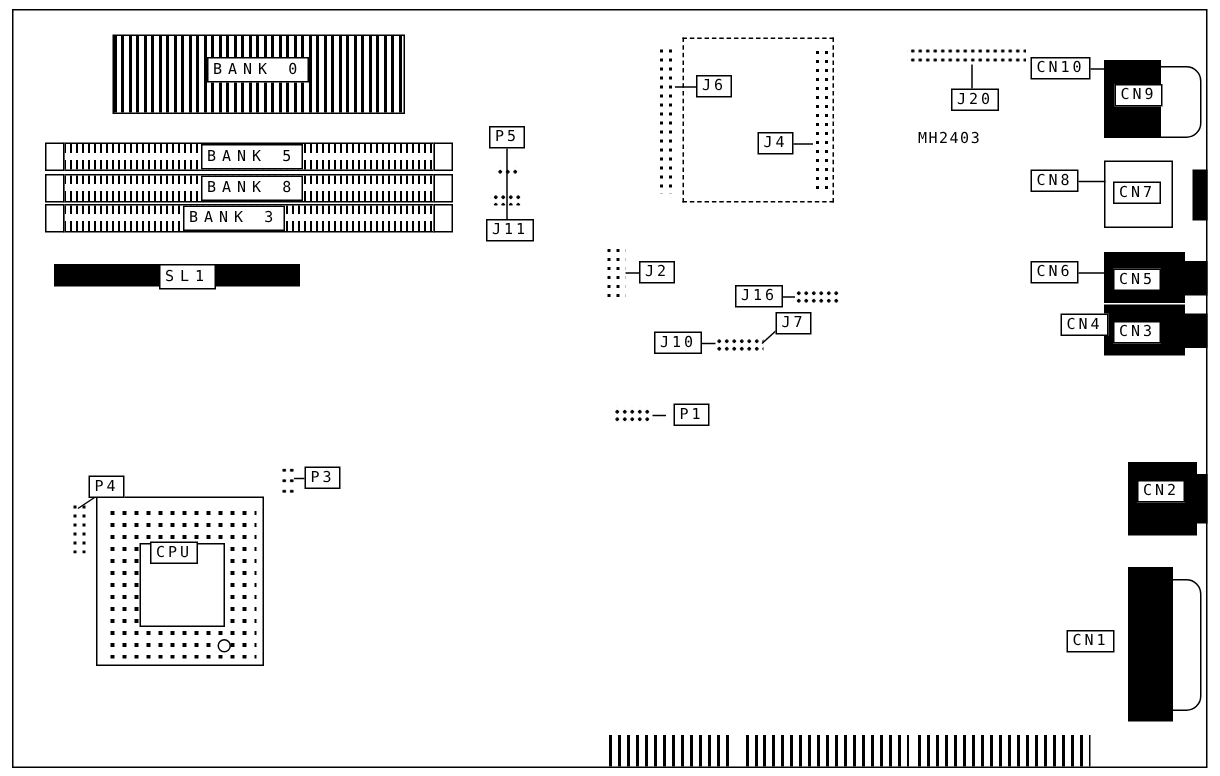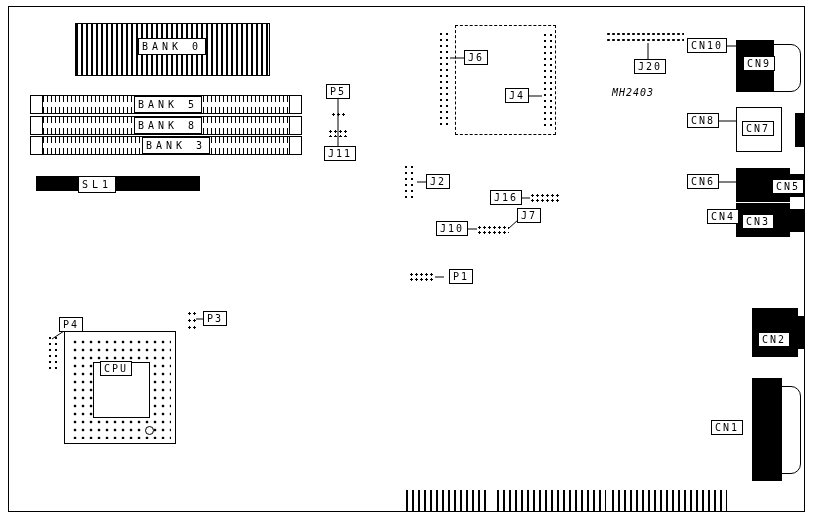--- a/index.html
+++ b/index.html
@@ -3,21 +3,21 @@
 <meta charset="utf-8">
 <style>
   * { margin:0; padding:0; box-sizing:border-box; }
   html,body { background:#fff; }
   body { font-family:"DejaVu Sans Mono", monospace; color:#000; }
   .stage { position:relative; width:813px; height:517px; background:#fff; overflow:hidden; }
   .board { position:absolute; left:8px; top:6px; width:797px; height:506px; border:1px solid #000; z-index:0; }
   .lbl { position:absolute; background:#fff; border:1px solid #000; font-size:10px; line-height:13px;
          letter-spacing:2px; padding:0 3px; white-space:nowrap; z-index:6; }
   .lbl-wide { letter-spacing:4px; line-height:15px; }
-  .plain { position:absolute; font-size:10px; letter-spacing:1px; z-index:5; background:#fff;font-style:italic; }
+  .plain { position:absolute; font-size:10px; letter-spacing:1px; z-index:5; background:#fff; }
   .blk { position:absolute; background:#000; z-index:2; }
   .outline { position:absolute; border:1px solid #000; background:#fff; z-index:2; }
   .dots { position:absolute; background-image:radial-gradient(circle,#000 1.1px,transparent 1.2px);
           background-size:5px 5px; background-position:1px 1px; z-index:2; }
   .hatch { position:absolute; border:1px solid #000;
            background:repeating-linear-gradient(90deg,#000 0 2px,#fff 2px 5px); z-index:2; }
   .simm { position:absolute; border:1px solid #000; z-index:2;
           background-image:
             linear-gradient(to bottom, rgba(255,255,255,0) 0 35%, #fff 35% 62%, rgba(255,255,255,0) 62% 100%),
             repeating-linear-gradient(90deg,#000 0 1px,#fff 1px 4px); }
@@ -49,24 +49,24 @@
   <div class="lbl lbl-wide" style="left:134px;top:96px">BANK 5</div>
 
   <div class="cap" style="left:30px;top:116px;width:13px;height:19px"></div>
   <div class="simm" style="left:42px;top:116px;width:248px;height:19px"></div>
   <div class="cap" style="left:289px;top:116px;width:13px;height:19px"></div>
   <div class="lbl lbl-wide" style="left:134px;top:117px">BANK 8</div>
 
   <div class="cap" style="left:30px;top:136px;width:13px;height:19px"></div>
   <div class="simm" style="left:42px;top:136px;width:248px;height:19px"></div>
   <div class="cap" style="left:289px;top:136px;width:13px;height:19px"></div>
-  <div class="lbl lbl-wide" style="left:142px;top:137px">BANK 3</div>
+  <div class="lbl lbl-wide" style="left:122px;top:137px">BANK 3</div>
 
   <div class="blk" style="left:36px;top:176px;width:164px;height:15px"></div>
-  <div class="lbl lbl-wide" style="left:78px;top:176px">SL1</div>
+  <div class="lbl lbl-wide" style="left:106px;top:176px">SL1</div>
 
   <div class="lbl" style="left:326px;top:84px">P5</div>
   <div class="dots" style="left:330px;top:111px;width:15px;height:7px"></div>
   <div class="dots" style="left:327px;top:128px;width:21px;height:9px"></div>
   <div class="lbl" style="left:324px;top:146px">J11</div>
 
   <div class="dashedbox" style="left:455px;top:25px;width:101px;height:110px"></div>
   <div class="dots" style="left:437px;top:30px;width:13px;height:99px;background-size:6px 6px"></div>
   <div class="dots" style="left:541px;top:31px;width:13px;height:99px;background-size:6px 6px"></div>
   <div class="lbl" style="left:464px;top:50px">J6</div>
@@ -82,30 +82,30 @@
   <div class="lbl" style="left:743px;top:56px">CN9</div>
 
   <div class="lbl" style="left:687px;top:113px">CN8</div>
   <div class="blk" style="left:795px;top:113px;width:10px;height:34px"></div>
   <div class="outline" style="left:736px;top:107px;width:46px;height:45px"></div>
   <div class="lbl" style="left:742px;top:121px">CN7</div>
 
   <div class="lbl" style="left:687px;top:174px">CN6</div>
   <div class="blk" style="left:736px;top:168px;width:54px;height:34px"></div>
   <div class="blk" style="left:788px;top:174px;width:17px;height:23px"></div>
-  <div class="lbl" style="left:772px;top:179px">CN5</div>
+  <div class="lbl" style="left:742px;top:179px">CN5</div>
 
   <div class="lbl" style="left:707px;top:209px">CN4</div>
   <div class="blk" style="left:736px;top:203px;width:54px;height:34px"></div>
   <div class="blk" style="left:788px;top:209px;width:17px;height:23px"></div>
   <div class="lbl" style="left:742px;top:214px">CN3</div>
 
   <div class="blk" style="left:752px;top:308px;width:46px;height:49px"></div>
   <div class="blk" style="left:795px;top:316px;width:10px;height:33px"></div>
-  <div class="lbl" style="left:758px;top:332px">CN2</div>
+  <div class="lbl" style="left:758px;top:320px">CN2</div>
 
   <div class="dsub" style="left:780px;top:386px;width:21px;height:88px"></div>
   <div class="blk" style="left:752px;top:378px;width:30px;height:103px"></div>
   <div class="lbl" style="left:711px;top:420px">CN1</div>
 
   <div class="dots" style="left:402px;top:163px;width:15px;height:35px;background-size:6px 6px"></div>
   <div class="lbl" style="left:426px;top:174px">J2</div>
 
   <div class="lbl" style="left:490px;top:190px">J16</div>
   <div class="dots" style="left:529px;top:192px;width:31px;height:11px"></div>

